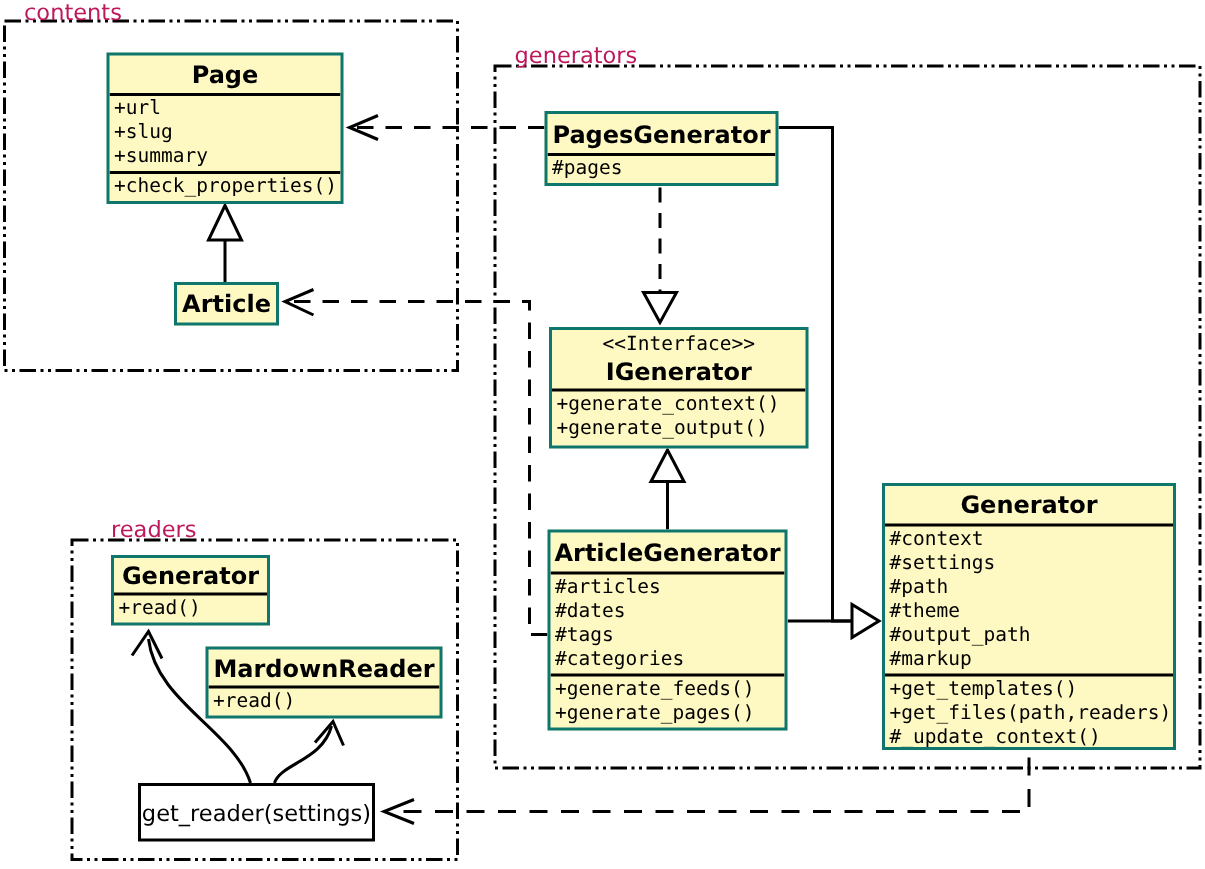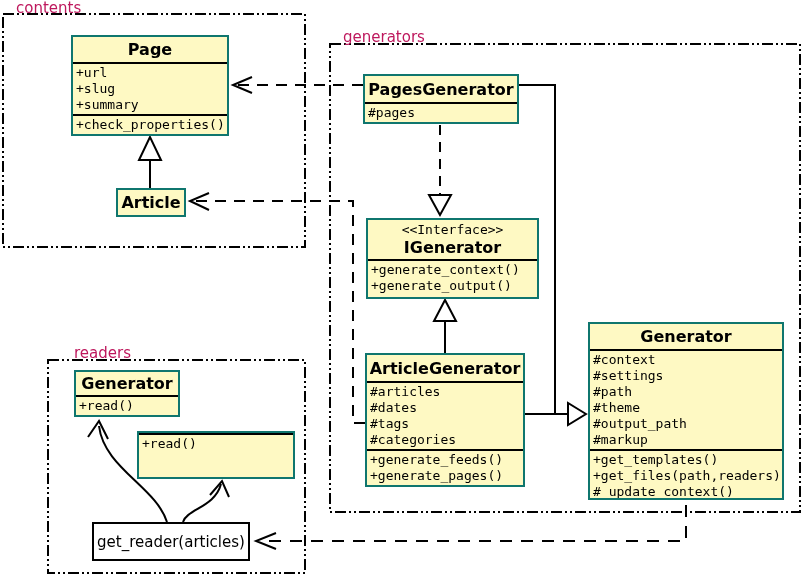--- a/index.html
+++ b/index.html
@@ -164,20 +164,21 @@
   </div>
 
   <div class="uml-box" style="left:74px;top:370px;width:106px;height:47px">
     <div class="uml-title" style="height:23px">Generator</div>
     <div class="uml-section" style="flex:1 1 auto">
       <div class="uml-member">+read()</div>
     </div>
   </div>
 
   <div class="uml-box" style="left:137px;top:431px;width:158px;height:48px">
+    <div class="uml-title" style="height:24px">MardownReader</div>
     <div class="uml-section" style="flex:1 1 auto">
       <div class="uml-member">+read()</div>
     </div>
   </div>
 
-  <div class="plain-box" style="left:92px;top:522px;width:158px;height:39px">get_reader(articles)</div>
+  <div class="plain-box" style="left:92px;top:522px;width:158px;height:39px">get_reader(settings)</div>
 
 </div>
 
 </body></html>

